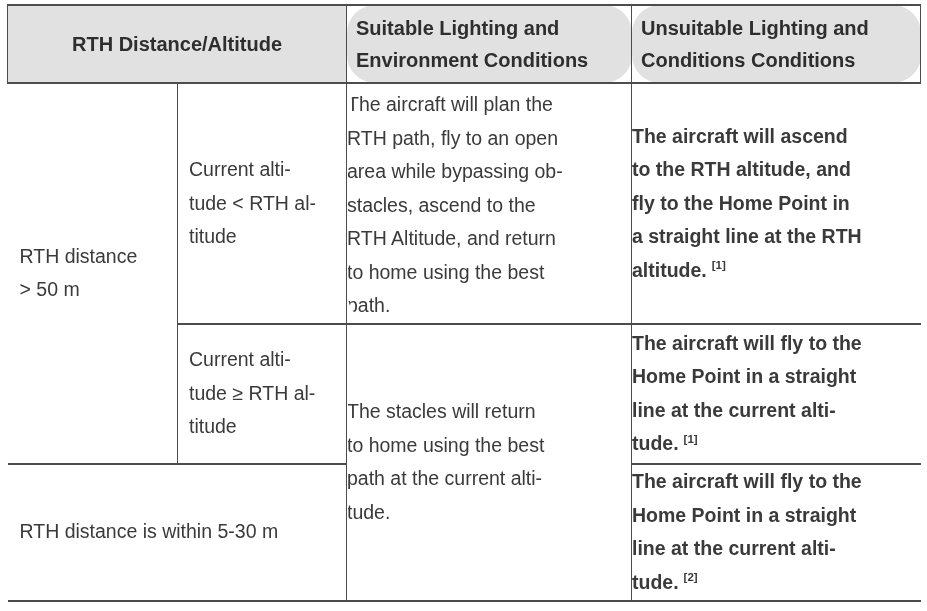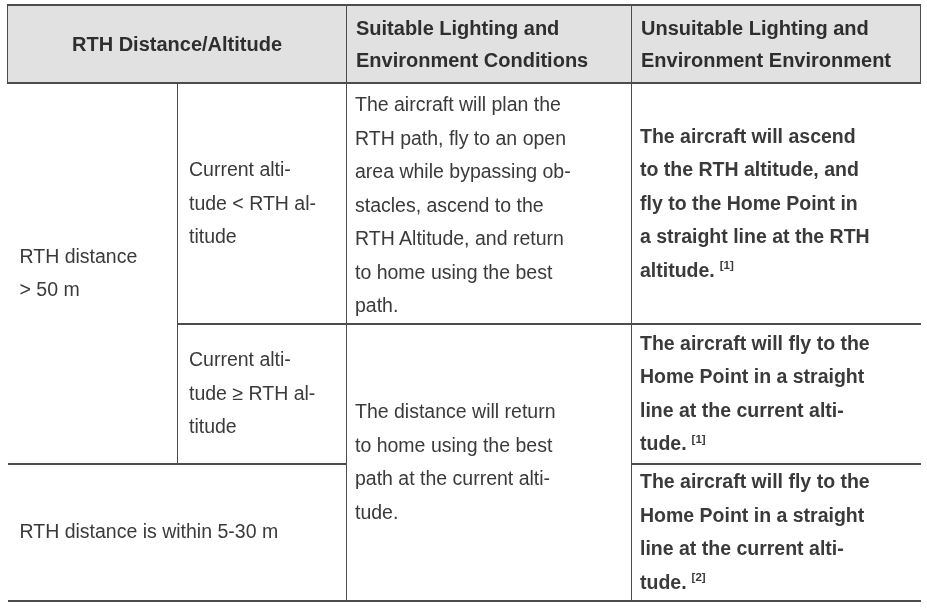--- a/index.html
+++ b/index.html
@@ -46,23 +46,23 @@
     border-top-width: 2px;
     border-bottom-width: 2px;
     font-size: 19.5px;
     line-height: 33.5px;
   }
   tr.last td { border-bottom-width: 2.5px; }
   td.edge-l { border-left: none; margin-top: 48px; }
   td.edge-r { border-right: none; font-weight: bold; }
   td.pad-lg { padding-left: 12px; }
   td.pad-md { padding-left: 11px; }
-  td.pad-sm { padding-left: 8px; padding-right: 3px; }
+  td.pad-sm { padding-right: 3px; }
   td.v-top { vertical-align: top; padding-top: 4px; }
-  .wrap { white-space: pre-line; }
+  .wrap { white-space: pre-line; border-radius: 28px; }
   sup {
     font-size: 11.5px;
     line-height: 0;
     vertical-align: super;
     margin-left: 5px;
     color: #3a3a3a;
   }
   
   tr.hdr-row  { height: 78px; }
   tr.row-1    { height: 239px; }
@@ -79,21 +79,21 @@
     <col style="width:285px">
     <col style="width:289px">
   </colgroup>
 
   <tbody>
       <tr class="hdr-row">
     <th colspan="2" class="hdr-left">RTH Distance/Altitude</th>
     <th class="hdr-cond wrap">Suitable Lighting and
 Environment Conditions</th>
     <th class="hdr-cond wrap">Unsuitable Lighting and
-Environment Environment</th>
+Conditions Conditions</th>
   </tr>
 
   <tr class="row-1">
     <td rowspan="2" class="edge-l pad-lg wrap">RTH distance
 &gt; 50 m</td>
     <td class="pad-md wrap">Current alti-
 tude &lt; RTH al-
 titude</td>
     <td class="pad-sm v-top wrap">The aircraft will plan the
 RTH path, fly to an open
@@ -106,21 +106,21 @@
 to the RTH altitude, and
 fly to the Home Point in
 a straight line at the RTH
 altitude.</span><sup>[1]</sup></td>
   </tr>
 
   <tr class="row-2">
     <td class="pad-md wrap">Current alti-
 tude ≥ RTH al-
 titude</td>
-    <td rowspan="2" class="pad-sm wrap">The distance will return
+    <td rowspan="2" class="pad-sm wrap">The stacles will return
 to home using the best
 path at the current alti-
 tude.</td>
     <td class="edge-r pad-sm"><span class="wrap">The aircraft will fly to the
 Home Point in a straight
 line at the current alti-
 tude.</span><sup>[1]</sup></td>
   </tr>
 
   <tr class="row-3 last">

